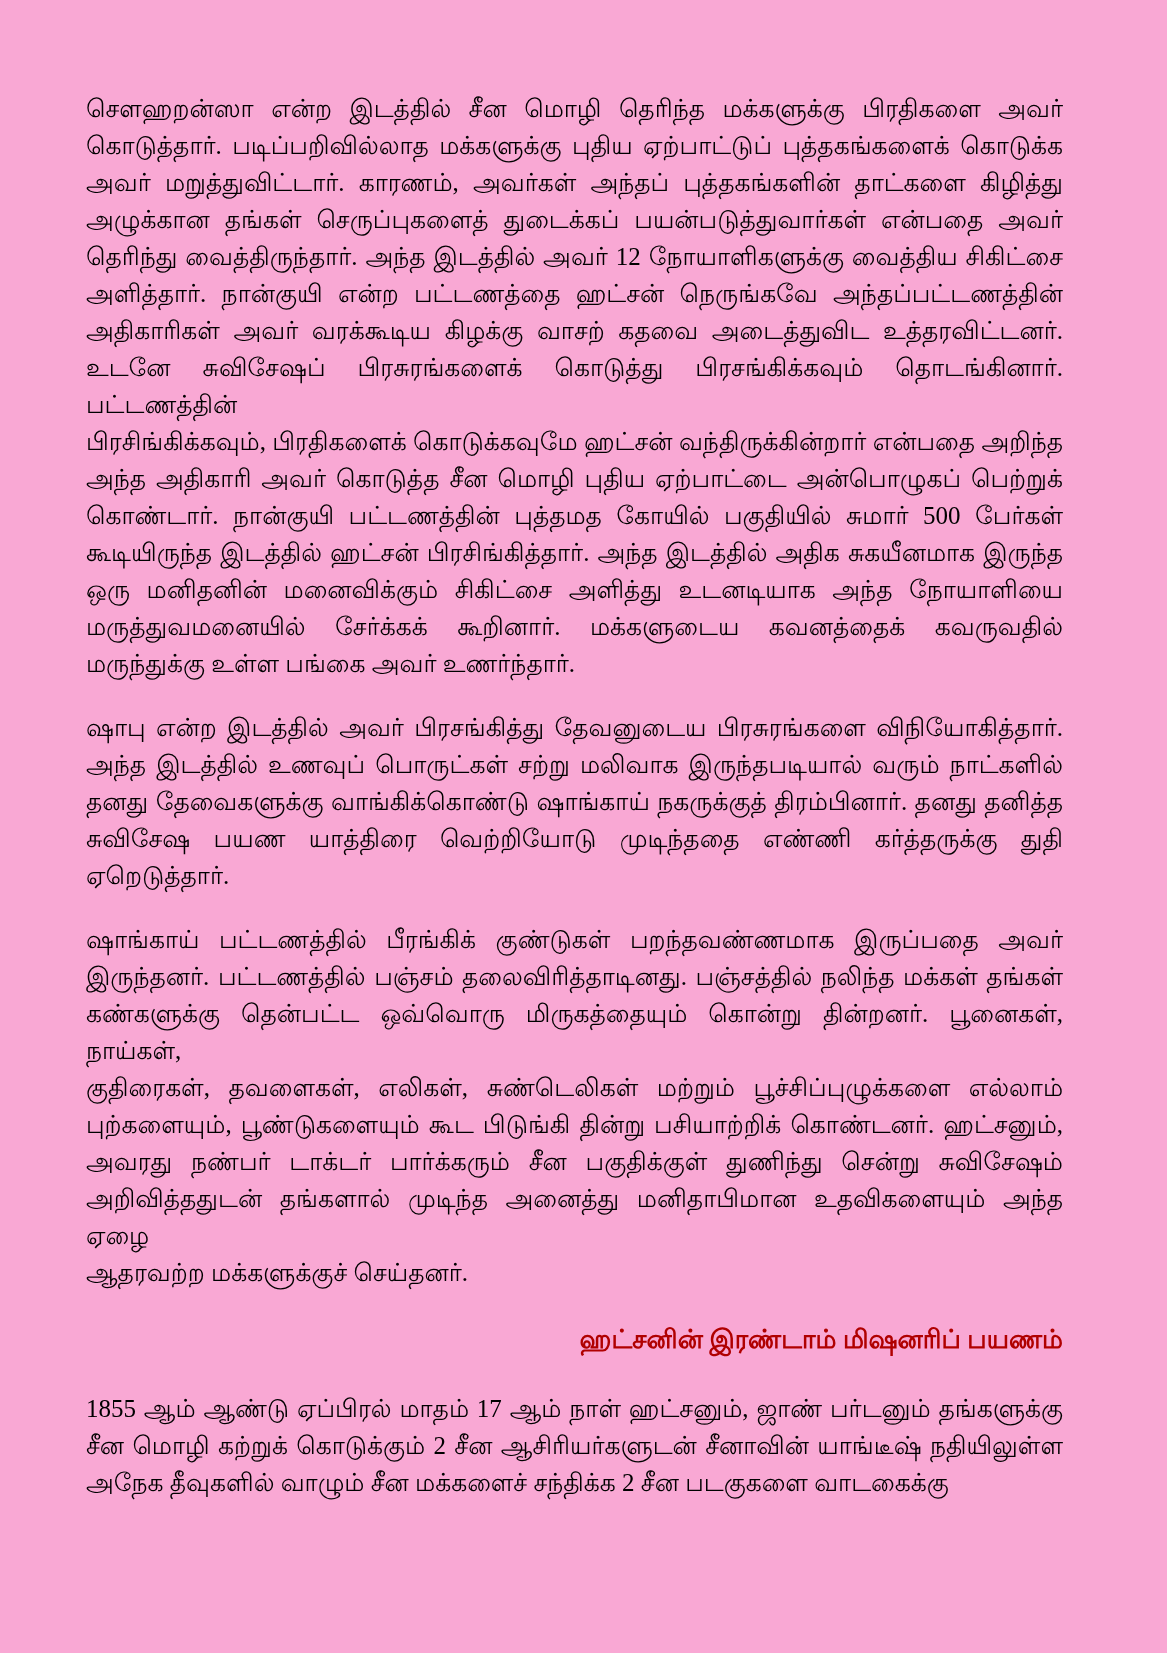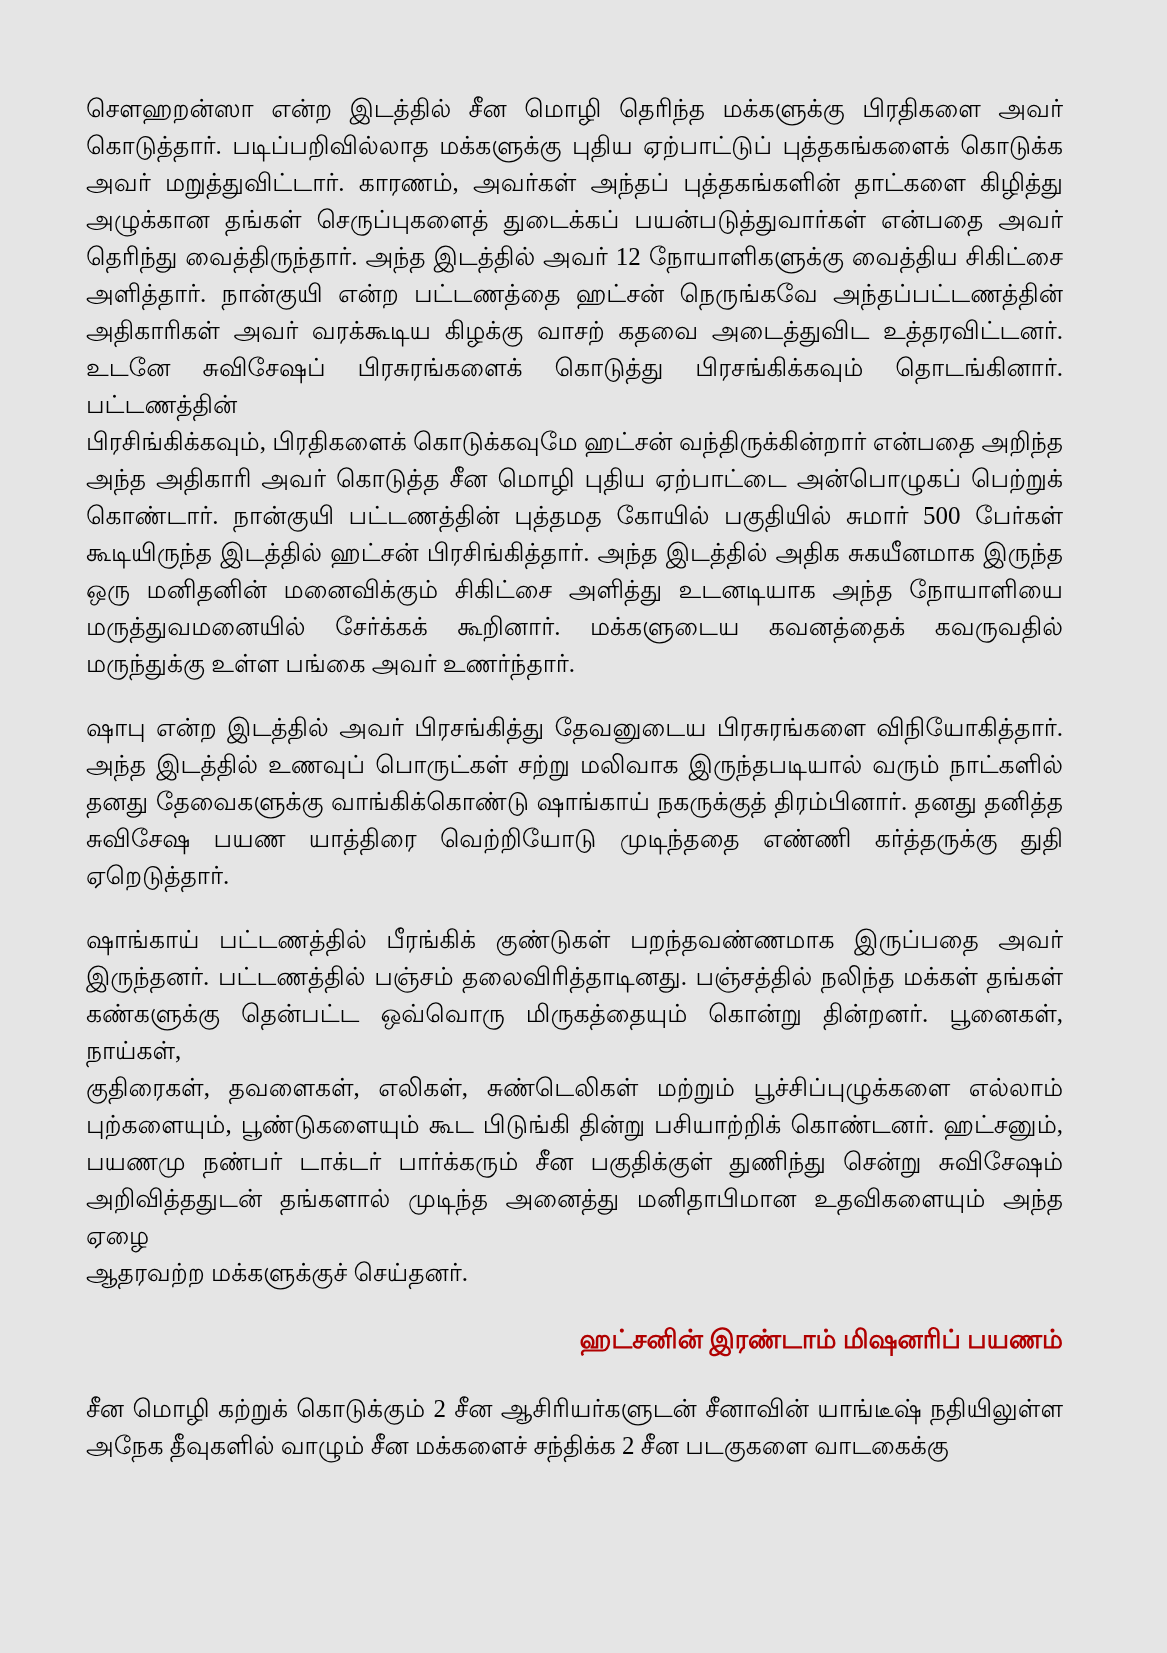--- a/index.html
+++ b/index.html
@@ -12,21 +12,21 @@
     height: 1653px;
     overflow: hidden;
     font-family: "Liberation Serif", "DejaVu Serif", serif;
     color: #000000;
   }
   .page {
     box-sizing: border-box;
     width: 1167px;
     height: 1653px;
     padding: 90px 104px 0 86px;
-    background: #e5e5e5;
+    background: #f9a8d4;
   }
   .body-text { width: 100%; }
   .paragraph {
     margin: 0 0 27px 0;
   }
   .line {
     font-size: 25px;
     line-height: 37px;
     text-align: justify;
     text-align-last: justify;
@@ -73,24 +73,25 @@
         <div class="line">தனது தேவைகளுக்கு வாங்கிக்கொண்டு ஷாங்காய் நகருக்குத் திரம்பினார். தனது தனித்த</div>
         <div class="line">சுவிசேஷ பயண யாத்திரை வெற்றியோடு முடிந்ததை எண்ணி கர்த்தருக்கு துதி</div>
         <div class="line line-last">ஏறெடுத்தார்.</div>
       </div>
       <div class="paragraph">
         <div class="line">ஷாங்காய் பட்டணத்தில் பீரங்கிக் குண்டுகள் பறந்தவண்ணமாக இருப்பதை அவர்</div>
         <div class="line">இருந்தனர். பட்டணத்தில் பஞ்சம் தலைவிரித்தாடினது. பஞ்சத்தில் நலிந்த மக்கள் தங்கள்</div>
         <div class="line">கண்களுக்கு தென்பட்ட ஒவ்வொரு மிருகத்தையும் கொன்று தின்றனர். பூனைகள், நாய்கள்,</div>
         <div class="line">குதிரைகள், தவளைகள், எலிகள், சுண்டெலிகள் மற்றும் பூச்சிப்புழுக்களை எல்லாம்</div>
         <div class="line">புற்களையும், பூண்டுகளையும் கூட பிடுங்கி தின்று பசியாற்றிக் கொண்டனர். ஹட்சனும்,</div>
-        <div class="line">பயணமு நண்பர் டாக்டர் பார்க்கரும் சீன பகுதிக்குள் துணிந்து சென்று சுவிசேஷம்</div>
+        <div class="line">அவரது நண்பர் டாக்டர் பார்க்கரும் சீன பகுதிக்குள் துணிந்து சென்று சுவிசேஷம்</div>
         <div class="line">அறிவித்ததுடன் தங்களால் முடிந்த அனைத்து மனிதாபிமான உதவிகளையும் அந்த ஏழை</div>
         <div class="line line-last">ஆதரவற்ற மக்களுக்குச் செய்தனர்.</div>
       </div>
       <div class="section-heading">ஹட்சனின் இரண்டாம் மிஷனரிப் பயணம்</div>
       <div class="paragraph">
+        <div class="line">1855 ஆம் ஆண்டு ஏப்பிரல்  மாதம் 17 ஆம் நாள் ஹட்சனும், ஜாண் பர்டனும் தங்களுக்கு</div>
         <div class="line">சீன மொழி கற்றுக் கொடுக்கும்  2  சீன ஆசிரியர்களுடன் சீனாவின் யாங்டீஷ் நதியிலுள்ள</div>
         <div class="line line-last">அநேக  தீவுகளில் வாழும் சீன  மக்களைச் சந்திக்க 2  சீன படகுகளை  வாடகைக்கு</div>
       </div>
     </div>
 
 </div>
 
 </body></html>

